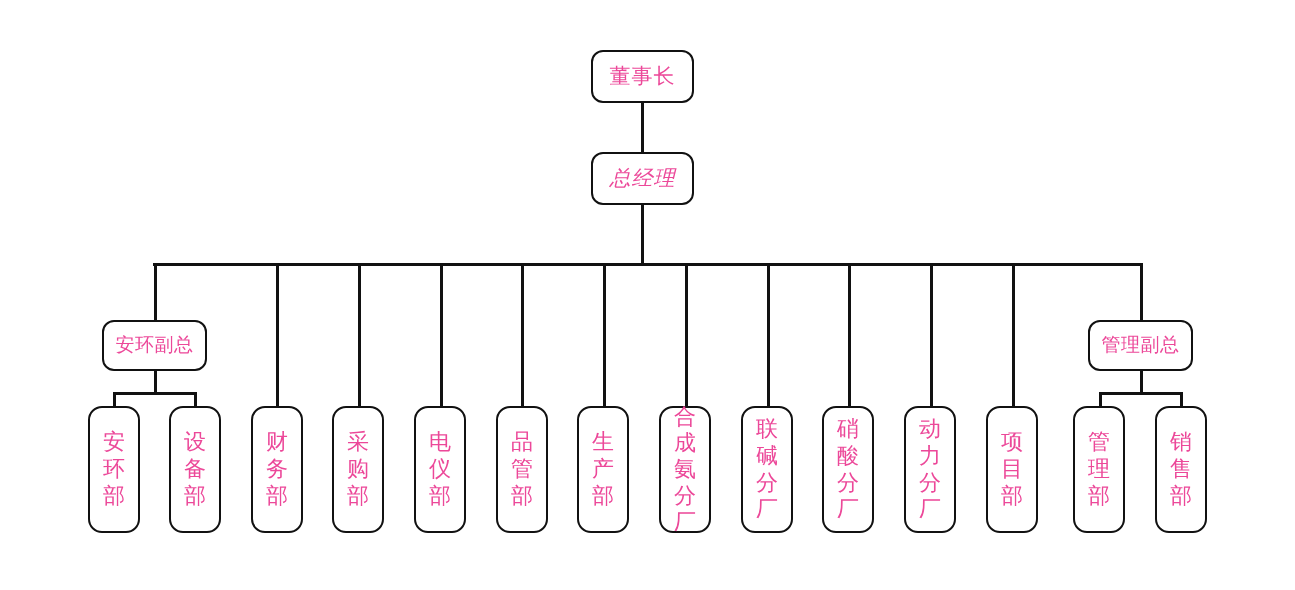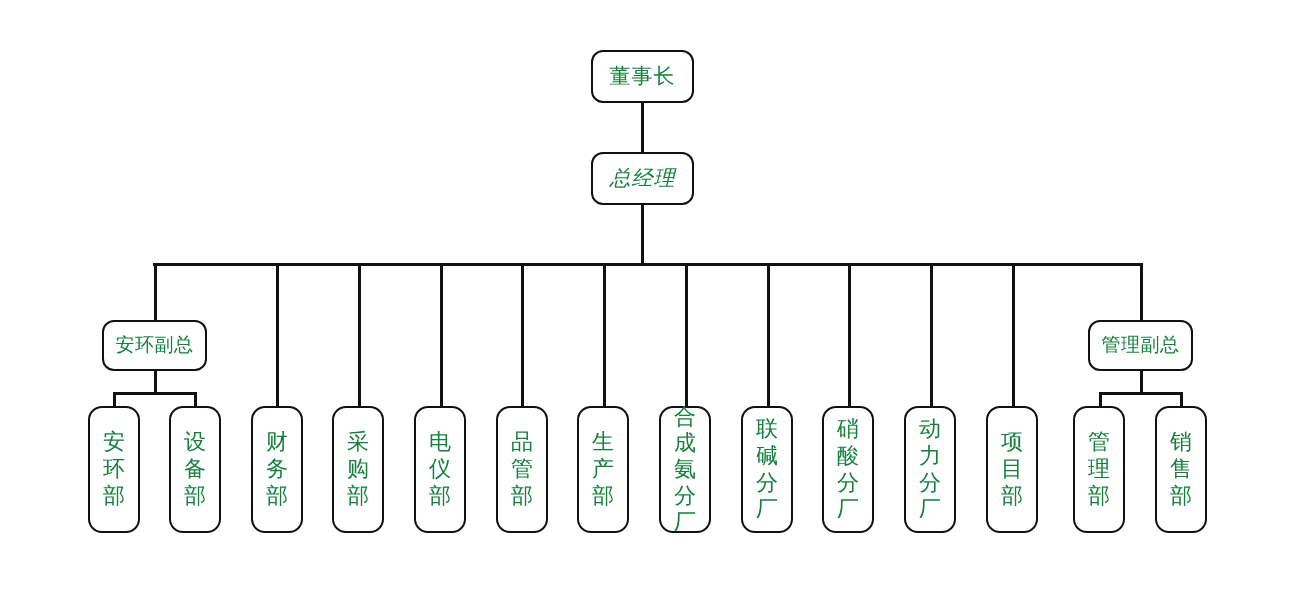--- a/index.html
+++ b/index.html
@@ -23,21 +23,21 @@
   .node {
     position: absolute;
     box-sizing: border-box;
     border: 2.5px solid #111111;
     border-radius: 12px;
     background: #ffffff;
     display: flex;
     align-items: center;
     justify-content: center;
     text-align: center;
-    color: #15803d;
+    color: #ec4899;
     z-index: 3;
   }
   .node .label {
     display: block;
     line-height: 1.18;
     white-space: pre-line;
   }
   
   .node.exec {
     font-size: 21px;

